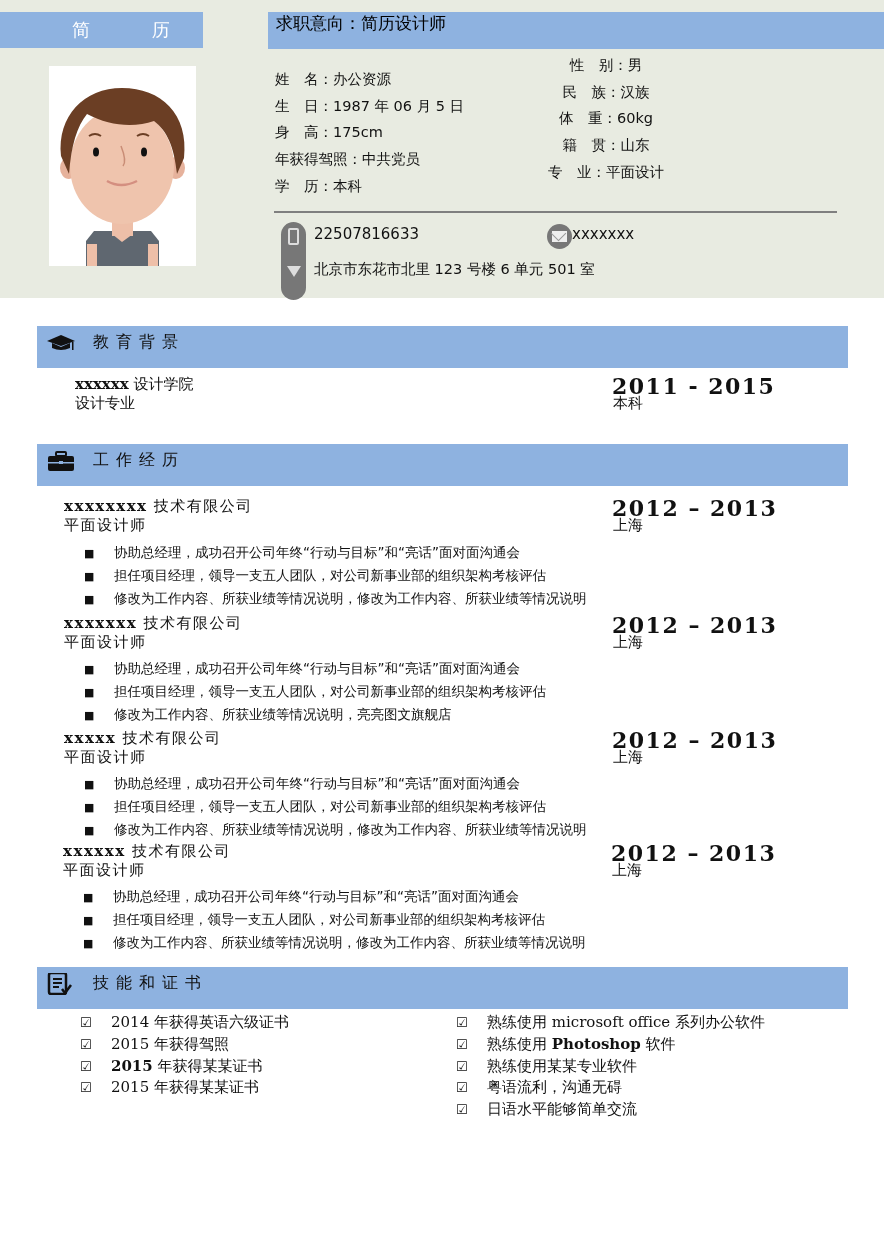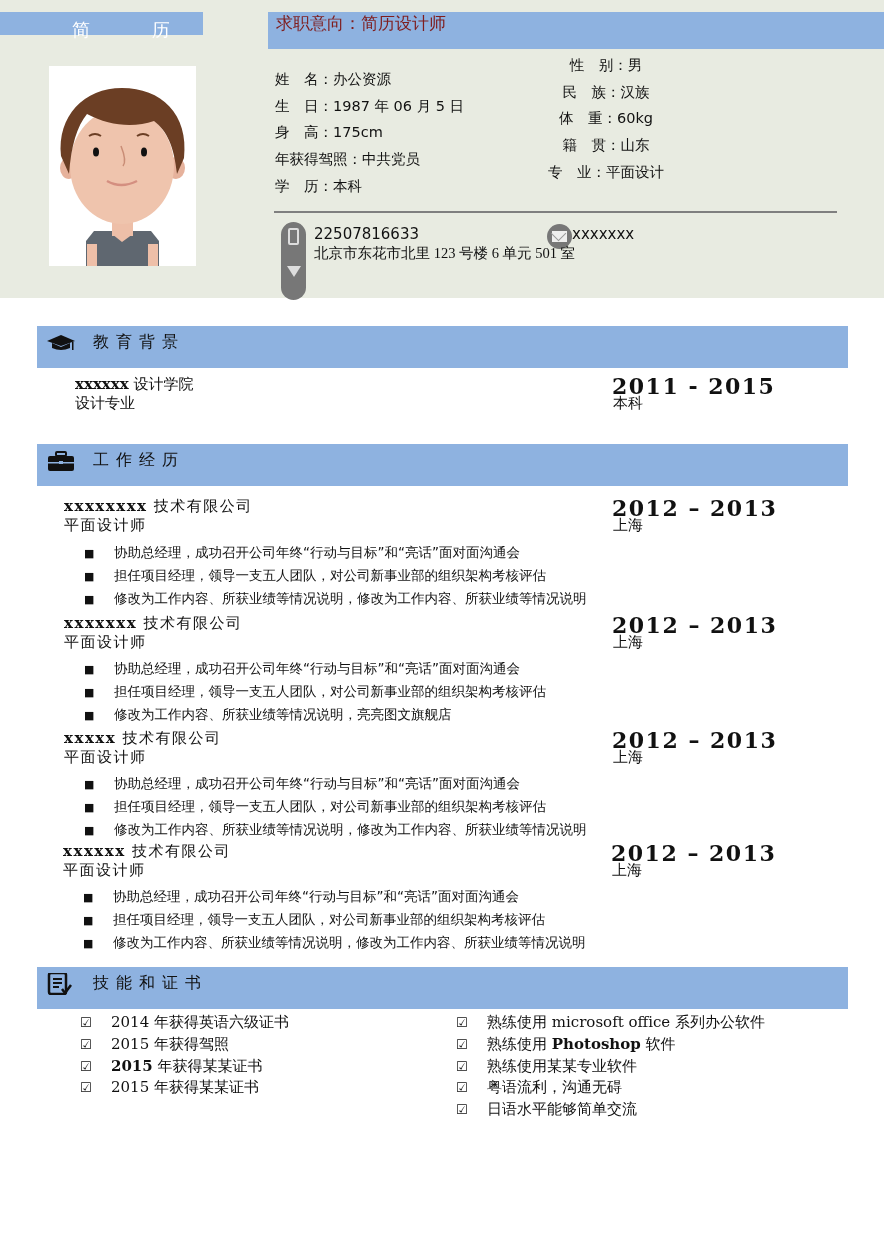--- a/index.html
+++ b/index.html
@@ -1,40 +1,40 @@
 <!DOCTYPE html>
 <html><head>
 <meta charset="utf-8">
 <style>
   * { box-sizing: border-box; margin: 0; padding: 0; }
   html, body { width: 884px; height: 1250px; background: #ffffff; overflow: hidden; }
   body { position: relative; font-family: "DejaVu Sans", sans-serif; color: #111; }
 
   .top-band { position: absolute; left: 0; top: 0; width: 884px; height: 298px; background: #e8ebe1; }
-  .hdr-left { position: absolute; left: 0; top: 12px; width: 203px; height: 23px; background: #8eb2e0; }
+  .hdr-left { position: absolute; left: 0; top: 12px; width: 203px; height: 36px; background: #8eb2e0; }
   .hdr-left span { position: absolute; left: 72px; top: 6px; color: #fff; font-size: 18px; letter-spacing: 28px; }
   .hdr-right { position: absolute; left: 268px; top: 12px; width: 616px; height: 37px; background: #8eb2e0; }
-  .hdr-right span { position: absolute; left: 8px; top: 0px; color: #7f1d1d; font-size: 17px; }
+  .hdr-right span { position: absolute; left: 8px; top: 0px; color: #000000; font-size: 17px; }
 
   .photo { position: absolute; left: 49px; top: 66px; width: 147px; height: 200px; background: #fff; overflow: hidden; }
 
   .info-col { position: absolute; font-size: 14.5px; line-height: 26.7px; }
   .info-col.left { left: 275px; top: 66px; }
   .info-col.right { left: 548px; top: 52px; text-align: center; }
   .info-row { white-space: nowrap; }
   .info-row .lbl { display: inline-block; }
 
   .divider { position: absolute; left: 274px; top: 211px; width: 563px; height: 2px; background: #7f7f7f; }
 
   .contact-pill { position: absolute; left: 281px; top: 222px; width: 25px; height: 78px; border-radius: 13px; background: #777; }
   .contact-pill .phone { position: absolute; left: 7px; top: 6px; width: 11px; height: 17px; border: 2px solid #ddd; border-radius: 2px; }
   .contact-pill .loc { position: absolute; left: 6px; top: 44px; width: 0; height: 0; border-left: 7px solid transparent; border-right: 7px solid transparent; border-top: 11px solid #ddd; }
   .contact-text { position: absolute; font-size: 15px; }
   .phone-text { left: 314px; top: 225px; }
-  .addr-text { left: 314px; top: 244px; font-size: 14.5px; font-family: Liberation Serif, serif; }
+  .addr-text { left: 314px; top: 260px; font-size: 14.5px; }
   .mail-icon { position: absolute; left: 547px; top: 224px; width: 25px; height: 25px; border-radius: 50%; background: #777; }
   .mail-icon::before { content: ""; position: absolute; left: 5px; top: 7px; width: 15px; height: 11px; background: #eee; }
   .mail-icon::after { content: ""; position: absolute; left: 6px; top: 4px; width: 10px; height: 10px; border-right: 1px solid #999; border-bottom: 1px solid #999; transform: rotate(45deg); transform-origin: center; }
   .email-text { left: 572px; top: 225px; }
 
   .section-bar { position: absolute; left: 37px; width: 811px; height: 42px; background: #8eb2e0; }
   .section-bar .title { position: absolute; left: 56px; top: 6px; font-size: 16px; letter-spacing: 7px; color: #111; }
   .section-bar .icon { position: absolute; left: 9px; top: 6px; width: 30px; height: 22px; }
 
   .edu-school { position: absolute; left: 75px; top: 375px; font-size: 15px; }

